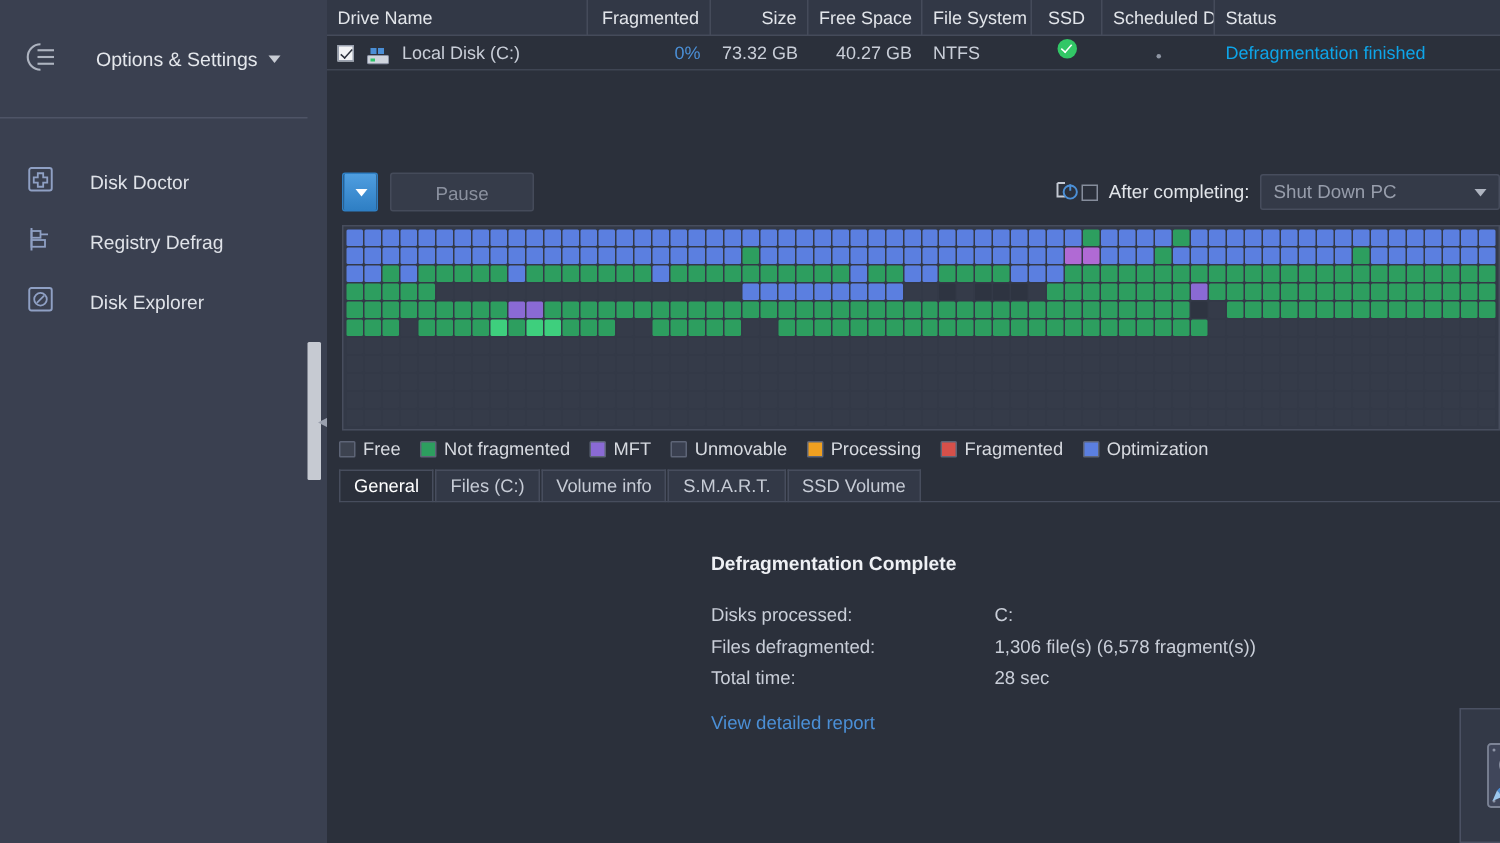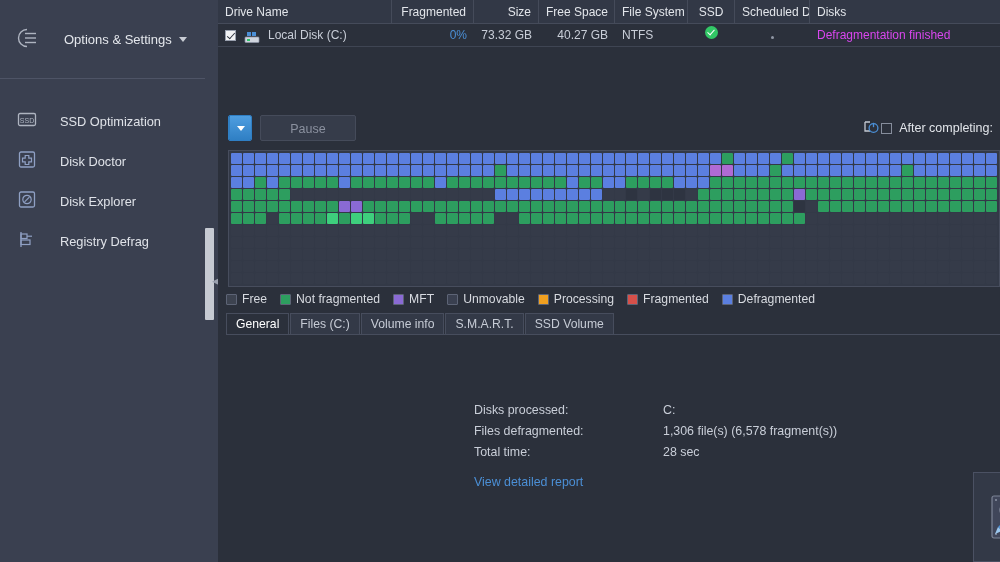--- a/index.html
+++ b/index.html
@@ -86,21 +86,21 @@
   .th.num { text-align: right; }
   .th.last { border-right: none; flex: 1; }
   .tr-row {
     display: flex; height: 23px; align-items: center;
     border-bottom: 1px solid #3f4553;
     font-size: 12px; color: #c9ced8;
   }
   .td { padding: 0 7px; height: 23px; line-height: 23px; white-space: nowrap; overflow: hidden; }
   .td.num { text-align: right; }
   .td.last { flex: 1; }
-  .link-blue { color: #d946ef; }
+  .link-blue { color: #0ea5e9; }
   .val-blue { color: #4b8fd6; }
 
   .cb {
     width: 11px; height: 11px; border: 1px solid #9aa1af;
     background: #f2f3f5; display: inline-block; position: relative;
     vertical-align: middle;
   }
   .cb.checked::after {
     content: ""; position: absolute; left: 3px; top: 0px;
     width: 3px; height: 7px; border: solid #2b303b;
@@ -253,80 +253,71 @@
         </svg>
       </span>
       <span class="opt-label">Options &amp; Settings</span>
       <span class="caret-down"></span>
     </div>
 
     <div class="sb-divider"></div>
     <div class="nav-gap-top"></div>
 
 
-    <div class="nav-item">
-      <span class="ni-icon">
-        <svg width="22" height="20" viewBox="0 0 22 20">
-          <rect x="2.5" y="4.5" width="17" height="12" rx="1.5" fill="none" stroke="#aeb4c0" stroke-width="1.3"></rect>
-          <text x="11" y="14" font-size="7" fill="#aeb4c0" text-anchor="middle" font-family="Liberation Sans, sans-serif">SSD</text>
-        </svg>
-      </span>
-      <span class="ni-label">SSD Optimization</span>
-    </div>
 
 
     <div class="nav-item">
       <span class="ni-icon">
         <svg width="22" height="20" viewBox="0 0 22 20">
           <rect x="3.5" y="3" width="15" height="15" rx="1.5" fill="none" stroke="#8fa0c4" stroke-width="1.3"></rect>
           <path d="M9.2 6.5h3.6v2.7h2.7v3.6h-2.7v2.7H9.2v-2.7H6.5V9.2h2.7z" fill="none" stroke="#8fa0c4" stroke-width="1.2"></path>
         </svg>
       </span>
       <span class="ni-label">Disk Doctor</span>
-    </div>
-
-    <div class="nav-item">
-      <span class="ni-icon">
-        <svg width="22" height="20" viewBox="0 0 22 20">
-          <rect x="3.5" y="3" width="15" height="15" rx="1.5" fill="none" stroke="#8fa0c4" stroke-width="1.3"></rect>
-          <circle cx="11" cy="10.5" r="4.2" fill="none" stroke="#8fa0c4" stroke-width="1.2"></circle>
-          <line x1="8.6" y1="12.9" x2="13.4" y2="8.1" stroke="#8fa0c4" stroke-width="1.2"></line>
-        </svg>
-      </span>
-      <span class="ni-label">Disk Explorer</span>
     </div>
 
     <div class="nav-item">
       <span class="ni-icon">
         <svg width="22" height="20" viewBox="0 0 22 20">
           <line x1="5" y1="3" x2="5" y2="18" stroke="#8fa0c4" stroke-width="1.3"></line>
           <rect x="5" y="5" width="6" height="4.5" fill="none" stroke="#8fa0c4" stroke-width="1.2"></rect>
           <rect x="5" y="11" width="9" height="4.5" fill="none" stroke="#8fa0c4" stroke-width="1.2"></rect>
           <line x1="11" y1="7.2" x2="16" y2="7.2" stroke="#8fa0c4" stroke-width="1.2"></line>
         </svg>
       </span>
       <span class="ni-label">Registry Defrag</span>
     </div>
 
+    <div class="nav-item">
+      <span class="ni-icon">
+        <svg width="22" height="20" viewBox="0 0 22 20">
+          <rect x="3.5" y="3" width="15" height="15" rx="1.5" fill="none" stroke="#8fa0c4" stroke-width="1.3"></rect>
+          <circle cx="11" cy="10.5" r="4.2" fill="none" stroke="#8fa0c4" stroke-width="1.2"></circle>
+          <line x1="8.6" y1="12.9" x2="13.4" y2="8.1" stroke="#8fa0c4" stroke-width="1.2"></line>
+        </svg>
+      </span>
+      <span class="ni-label">Disk Explorer</span>
+    </div>
+
     <div id="sb-scroll"></div>
     <div id="sb-collapse">◀</div>
   </div>
 
   <div id="main">
 
     <div id="drive-table">
       <div class="th-row">
           <div class="th" style="width: 174px;">Drive Name</div>
           <div class="th num" style="width: 82px;">Fragmented</div>
           <div class="th num" style="width: 65px;">Size</div>
           <div class="th num" style="width: 76px;">Free Space</div>
           <div class="th" style="width: 73px;">File System</div>
           <div class="th" style="width: 47px; text-align: center;">SSD</div>
           <div class="th" style="width: 75px; text-align: center;">Scheduled D...</div>
-          <div class="th last">Disks</div>
+          <div class="th last">Status</div>
         </div>
       <div id="tbody">
           <div class="tr-row">
             <div class="td" style="width: 174px;"><span class="cb checked"></span><span class="drive-ico" style="margin-left: 8px;"><svg width="16" height="13" viewBox="0 0 16 13">
                   <rect x="1" y="6" width="14" height="5.5" rx="0.8" fill="#cfd4dd" stroke="#8d94a6" stroke-width="0.7"></rect>
                   <rect x="3" y="1" width="4" height="4" fill="#4b8fd6"></rect>
                   <rect x="8" y="1" width="4" height="4" fill="#4b8fd6"></rect>
                   <rect x="3" y="8" width="3" height="2" fill="#2ec46a"></rect>
                 </svg></span><span style="margin-left: 8px;">Local Disk (C:)</span></div>
             <div class="td num val-blue" style="width: 82px;">0%</div>
@@ -349,20 +340,24 @@
       <div id="after-group">
         <span>
           <svg width="18" height="18" viewBox="0 0 18 18">
             <path d="M2 4h5M2 4v9h5" fill="none" stroke="#c4c9d3" stroke-width="1.3"></path>
             <circle cx="10.5" cy="10" r="4.4" fill="none" stroke="#4b8fd6" stroke-width="1.3"></circle>
             <line x1="10.5" y1="4.8" x2="10.5" y2="9.2" stroke="#4b8fd6" stroke-width="1.3"></line>
           </svg>
         </span>
         <span class="cb empty-dark"></span>
         <span class="ac-label">After completing:</span>
+        <div id="after-select">
+          <span>Shut Down PC</span>
+          <span class="sel-caret caret-gray"></span>
+        </div>
       </div>
     </div>
 
     <div id="cluster-map">
         <div style="background: rgb(91, 127, 224);"></div>
         <div style="background: rgb(91, 127, 224);"></div>
         <div style="background: rgb(91, 127, 224);"></div>
         <div style="background: rgb(91, 127, 224);"></div>
         <div style="background: rgb(91, 127, 224);"></div>
         <div style="background: rgb(91, 127, 224);"></div>
@@ -1086,34 +1081,35 @@
         <div class="lg">
           <span class="sw" style="background: rgb(240, 160, 32);"></span>
           <span>Processing</span>
         </div>
         <div class="lg">
           <span class="sw" style="background: rgb(214, 80, 74);"></span>
           <span>Fragmented</span>
         </div>
         <div class="lg">
           <span class="sw" style="background: rgb(91, 127, 224);"></span>
-          <span>Defragmented</span>
+          <span>Optimization</span>
         </div>
       </div>
 
     <div id="tabs">
         <div class="tab active">General</div>
         <div class="tab">Files (C:)</div>
         <div class="tab">Volume info</div>
         <div class="tab">S.M.A.R.T.</div>
         <div class="tab">SSD Volume</div>
       </div>
     <div id="tab-underline"></div>
 
     <div id="panel">
+      <div id="panel-title">Defragmentation Complete</div>
       <div id="panel-rows">
           <div class="info-row" style="top: 68px;">Disks processed:</div>
           <div class="info-val" style="top: 68px;">C:</div>
           <div class="info-row" style="top: 89px;">Files defragmented:</div>
           <div class="info-val" style="top: 89px;">1,306 file(s) (6,578 fragment(s))</div>
           <div class="info-row" style="top: 110px;">Total time:</div>
           <div class="info-val" style="top: 110px;">28 sec</div>
         </div>
       <div id="report-link">View detailed report</div>
     </div>

